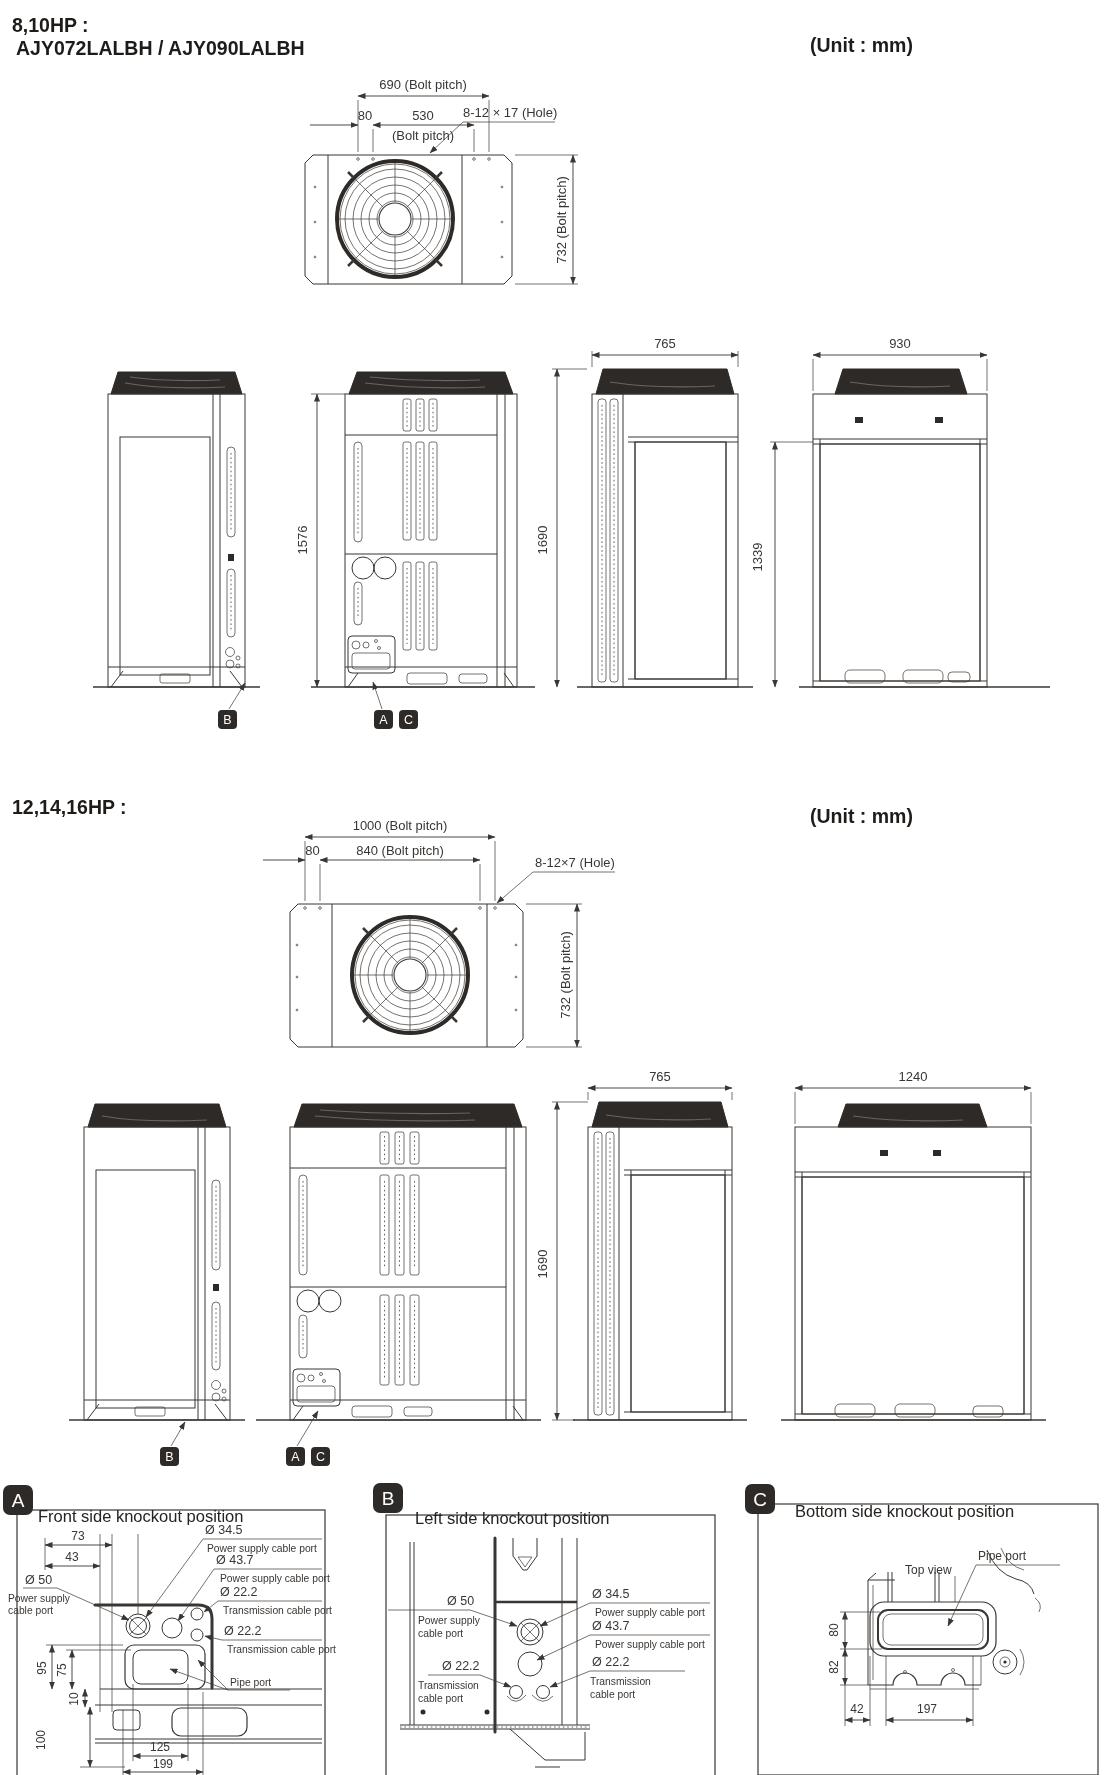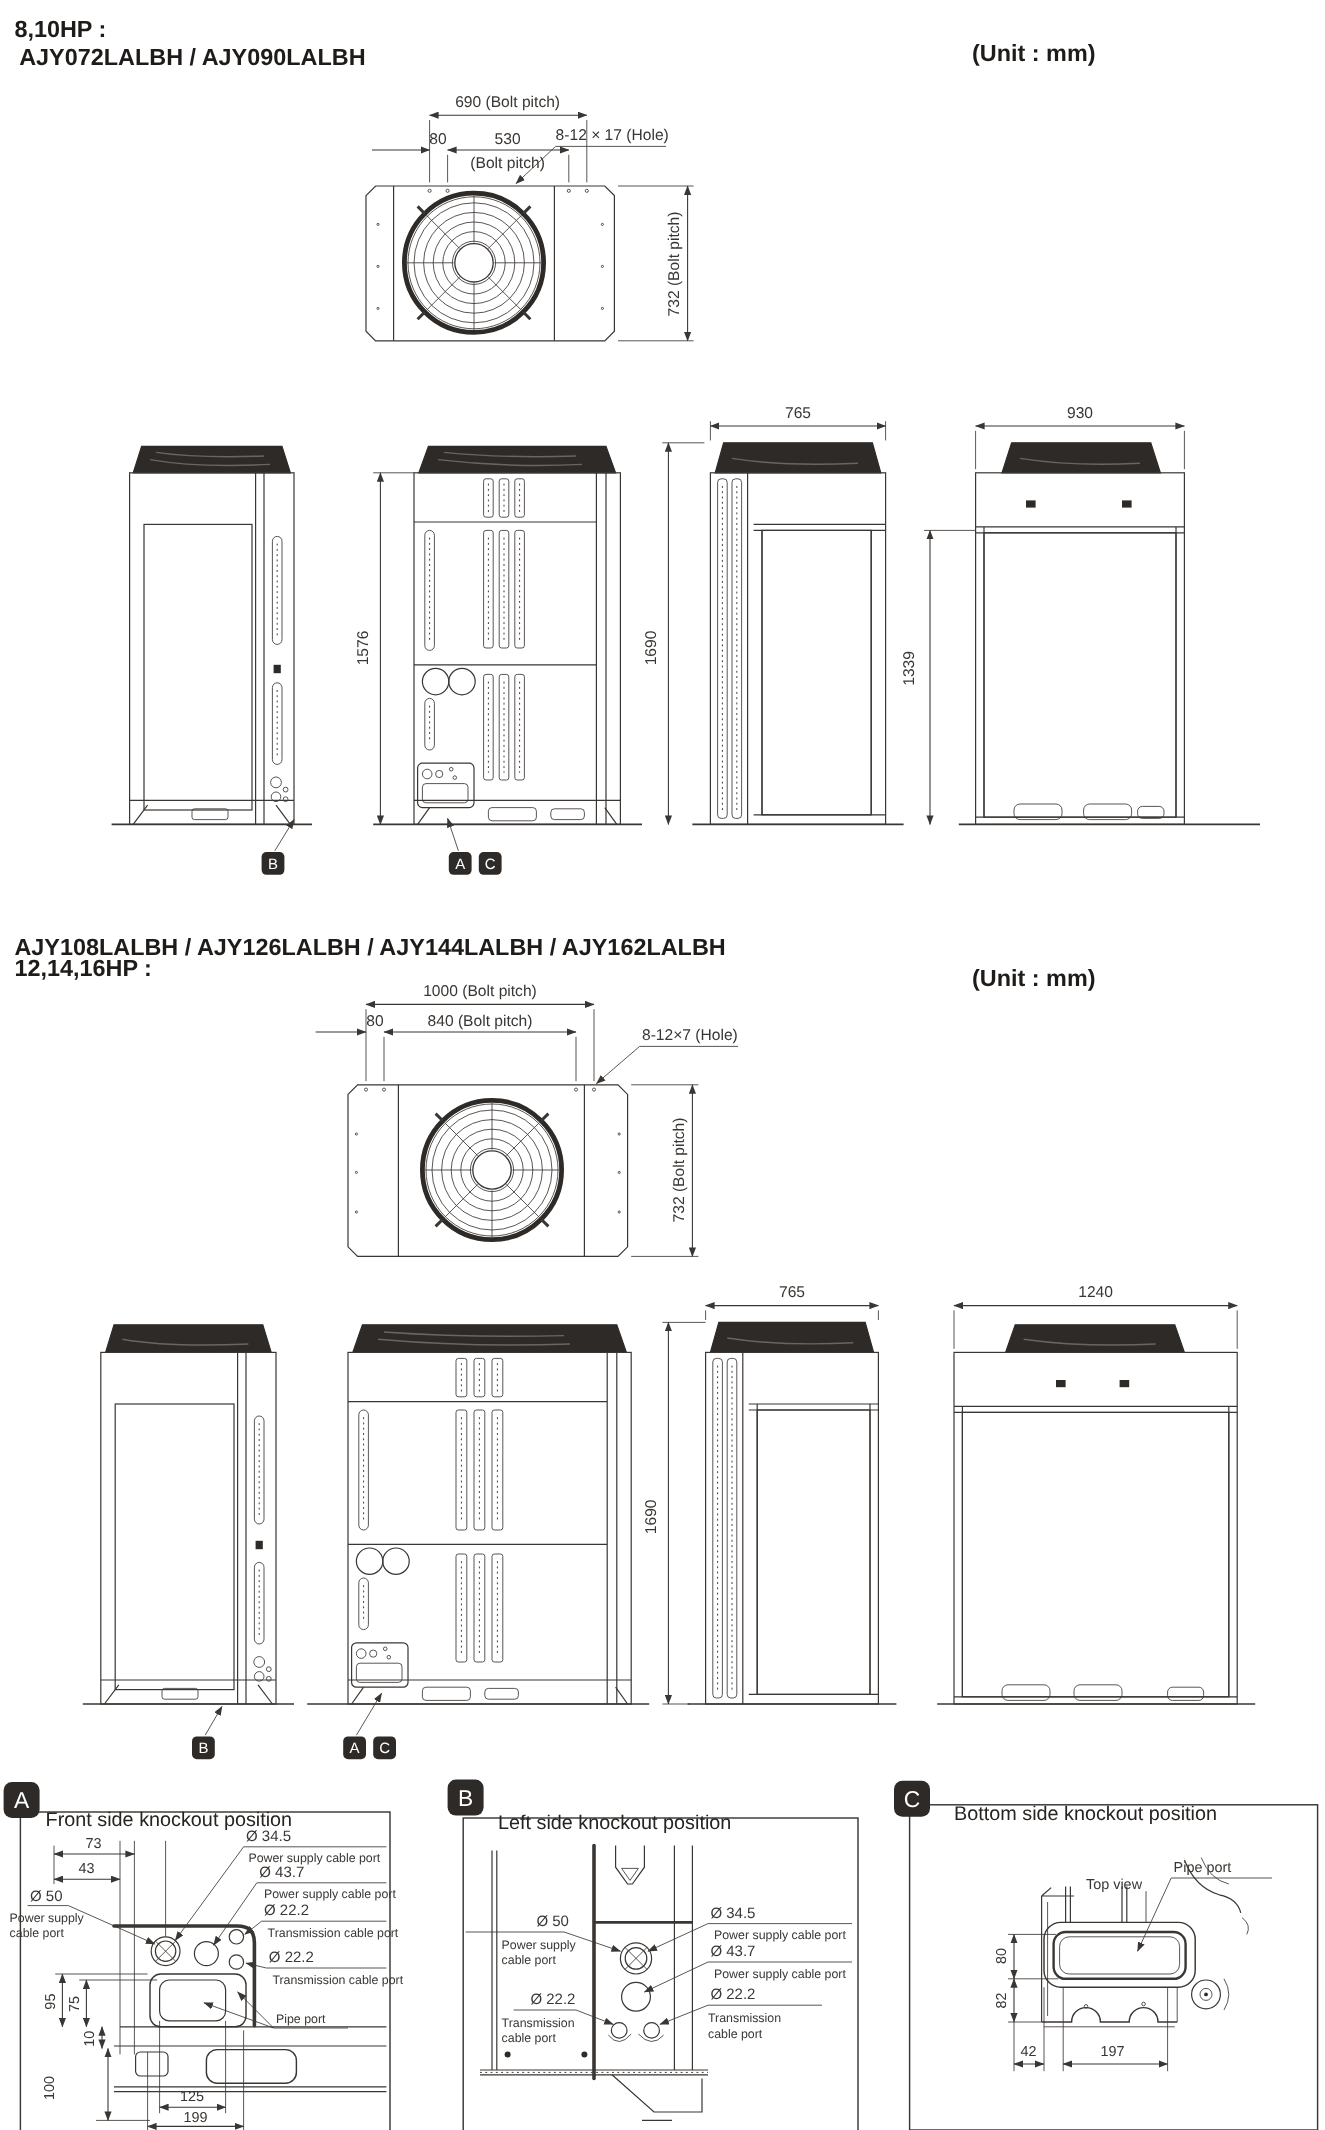--- a/index.html
+++ b/index.html
@@ -229,21 +229,20 @@
       <text class="bl" x="172.5" y="417">B</text>
       <line class="thin" x1="327" y1="402" x2="318" y2="375" marker-end="url(#m2e)"></line>
       <rect class="badge" x="319" y="403" width="19" height="19" rx="4"></rect>
       <text class="bl" x="328.5" y="417">A</text>
       <rect class="badge" x="344" y="403" width="19" height="19" rx="4"></rect>
       <text class="bl" x="353.5" y="417">C</text>
     </g>
   </svg>
 
   <div class="hdr" style="left:12px;top:784px">12,14,16HP :</div>
-  <div class="hdr" style="left:12px;top:767px">AJY108LALBH / AJY126LALBH / AJY144LALBH / AJY162LALBH</div>
   <div class="hdr" style="left:810px;top:793px">(Unit : mm)</div>
 
   <svg class="abs" style="left:225px;top:808px" width="400" height="258" viewBox="0 0 400 258">
     <defs>
       <marker id="m3e" markerWidth="8" markerHeight="6" refX="7.5" refY="3" orient="auto" markerUnits="userSpaceOnUse">
           <path d="M0,0 L8,3 L0,6 Z" fill="#3a3633"></path>
         </marker>
       <marker id="m3s" markerWidth="8" markerHeight="6" refX="0.5" refY="3" orient="auto" markerUnits="userSpaceOnUse">
           <path d="M8,0 L0,3 L8,6 Z" fill="#3a3633"></path>
         </marker>

